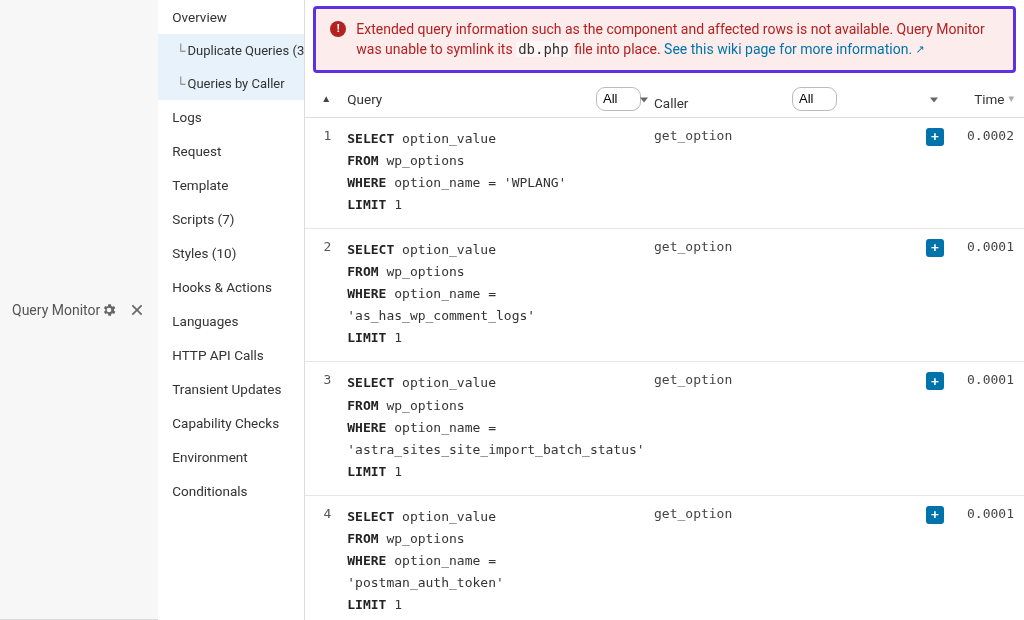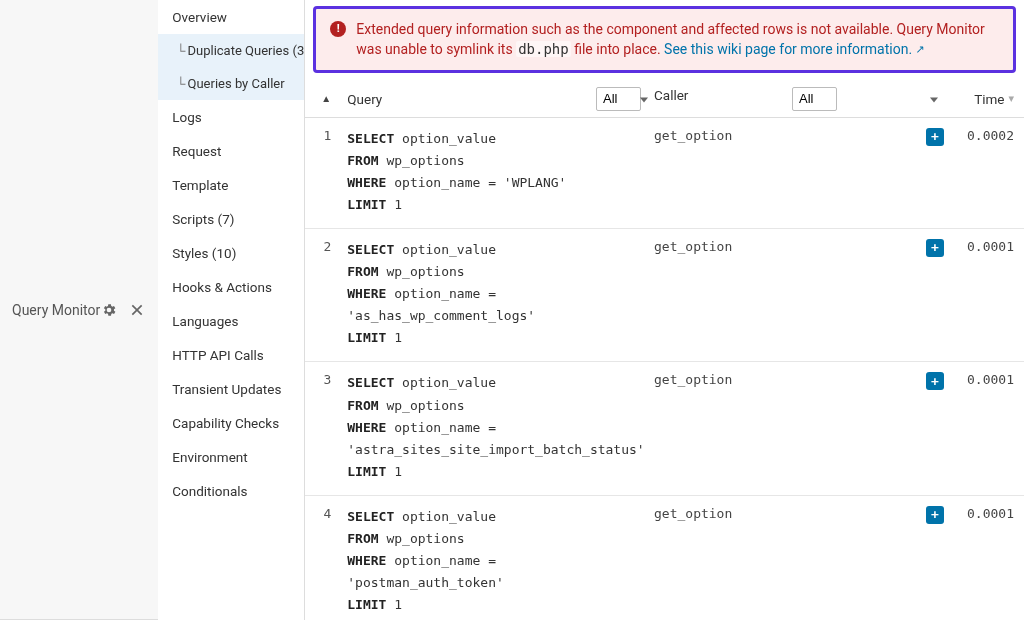--- a/index.html
+++ b/index.html
@@ -56,25 +56,25 @@
 .qm-notice .code { font-family: Consolas, Monaco, monospace; color: #333; background: rgba(255,255,255,.5); padding: 0 2px; border-radius: 2px; }
 .qm-notice a { color: #0073aa; text-decoration: none; }
 .qm-notice .ext { font-size: 11px; vertical-align: 1px; }
 .qm-thead {
   display: flex; align-items: center; border-bottom: 1px solid #ddd; background: #fff;
   padding: 6px 10px 6px 6px; gap: 0;
 }
 .qm-thead .col-num { width: 30px; display:flex; align-items:center; justify-content:center; }
 .qm-thead .col-num .tri { font-size: 10px; color: #444; }
 .qm-thead .col-query { flex: 1; display:flex; align-items:center; gap: 8px; padding-left: 6px;}
-.qm-thead .col-caller { width: 290px; display:flex; align-items:flex-start; gap: 8px; }
+.qm-thead .col-caller { width: 290px; display:flex; align-items:flex-end; gap: 8px; }
 .qm-thead .col-time { width: 70px; text-align: right; display:flex; align-items:center; justify-content:flex-end; gap:4px; }
 .qm-thead label { font-size: 13.5px; color: #333; }
 .qm-thead select {
-  height: 24px; border: 1px solid #bbb; border-radius: 2px; background: #fff; font-size: 13px;
+  height: 24px; border: 1px solid #bbb; border-radius: 9px; background: #fff; font-size: 13px;
   padding: 0 22px 0 6px; appearance: none; position: relative;
 }
 .select-wrap { position: relative; display: inline-block; }
 .select-wrap::after {
   content: ""; position: absolute; right: 6px; top: 50%; transform: translateY(-30%);
   border-left: 4px solid transparent; border-right: 4px solid transparent; border-top: 5px solid #666;
   pointer-events: none;
 }
 .sel-query { margin-left: auto; width: 58px; }
 .sel-caller { width: 152px; }

